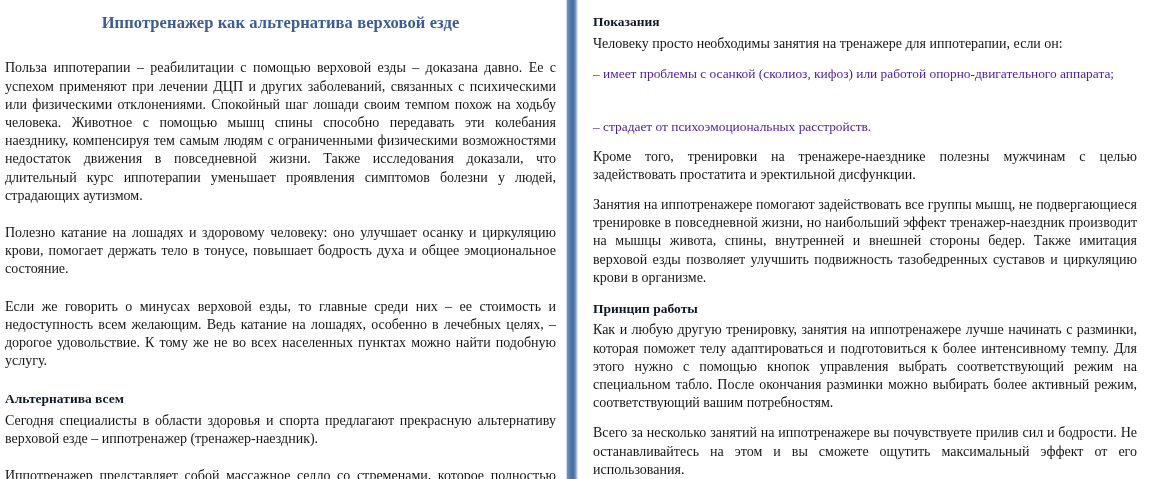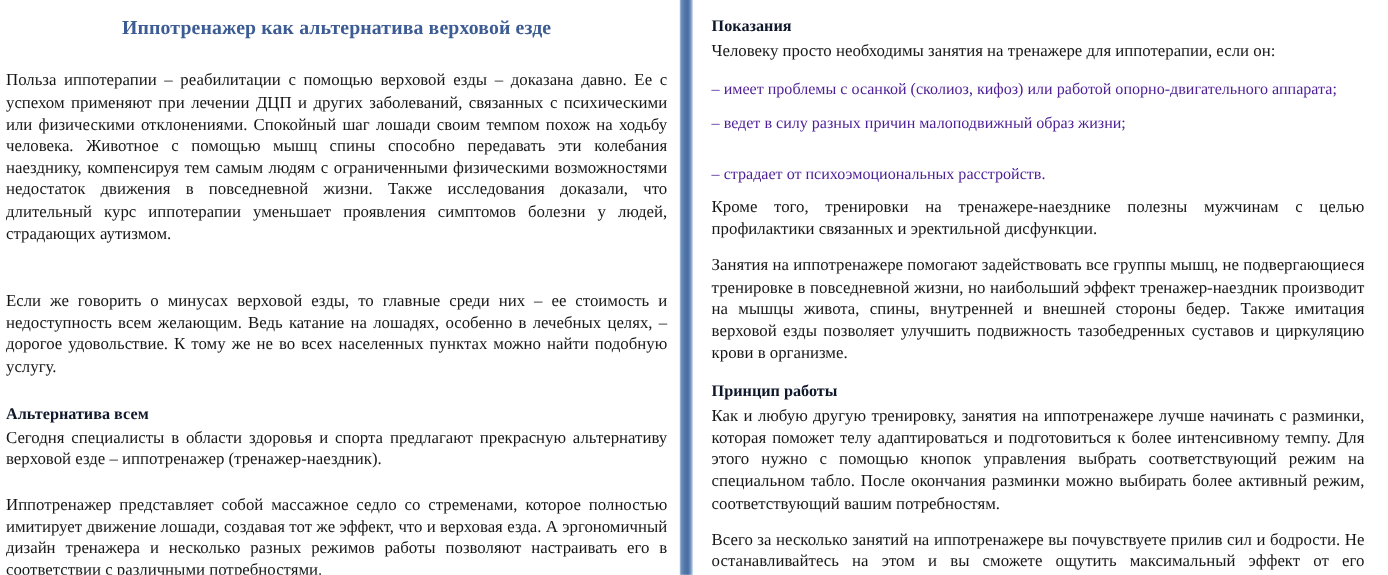--- a/index.html
+++ b/index.html
@@ -109,20 +109,21 @@
   <div class="col col-left">
 
     <h1 class="doc-title">Иппотренажер как альтернатива верховой езде</h1>
 
     <div class="gap-title"></div>
 
     <p class="body">Польза иппотерапии – реабилитации с помощью верховой езды – доказана давно. Ее с успехом применяют при лечении ДЦП и других заболеваний, связанных с психическими или физическими отклонениями. Спокойный шаг лошади своим темпом похож на ходьбу человека. Животное с помощью мышц спины способно передавать эти колебания наезднику, компенсируя тем самым людям с ограниченными физическими возможностями недостаток движения в повседневной жизни. Также исследования доказали, что длительный курс иппотерапии уменьшает проявления симптомов болезни у людей, страдающих аутизмом.</p>
 
     <div class="gap-lg"></div>
 
+    <p class="body">Полезно катание на лошадях и здоровому человеку: оно улучшает осанку и циркуляцию крови, помогает держать тело в тонусе, повышает бодрость духа и общее эмоциональное состояние.</p>
 
     <div class="gap-lg"></div>
 
     <p class="body">Если же говорить о минусах верховой езды, то главные среди них – ее стоимость и недоступность всем желающим. Ведь катание на лошадях, особенно в лечебных целях, – дорогое удовольствие. К тому же не во всех населенных пунктах можно найти подобную услугу.</p>
 
     <div class="gap-lg"></div>
 
     <h2 class="subhead">Альтернатива всем</h2>
 
     <div class="gap-xs"></div>
@@ -146,32 +147,31 @@
     <div class="gap-xs"></div>
 
     <p class="body">Человеку просто необходимы занятия на тренажере для иппотерапии, если он:</p>
 
     <div class="gap-md"></div>
 
     <p class="dash-item">– имеет проблемы с осанкой (сколиоз, кифоз) или работой опорно-двигательного аппарата;</p>
 
     <div class="gap-md"></div>
 
-    <p class="dash-item">– ведет в силу разных причин малоподвижный образ жизни;</p>
 
     <div class="gap-md"></div>
 
 
     <div class="gap-md"></div>
 
     <p class="dash-item">– страдает от психоэмоциональных расстройств.</p>
 
     <div class="gap-md"></div>
 
-    <p class="body">Кроме того, тренировки на тренажере-наезднике полезны мужчинам с целью профилактики связанных и эректильной дисфункции.</p>
+    <p class="body">Кроме того, тренировки на тренажере-наезднике полезны мужчинам с целью задействовать простатита и эректильной дисфункции.</p>
 
     <div class="gap-md"></div>
 
     <p class="body">Занятия на иппотренажере помогают задействовать все группы мышц, не подвергающиеся тренировке в повседневной жизни, но наибольший эффект тренажер-наездник производит на мышцы живота, спины, внутренней и внешней стороны бедер. Также имитация верховой езды позволяет улучшить подвижность тазобедренных суставов и циркуляцию крови в организме.</p>
 
     <div class="gap-md"></div>
 
     <h2 class="subhead">Принцип работы</h2>
 
     <div class="gap-xs"></div>

